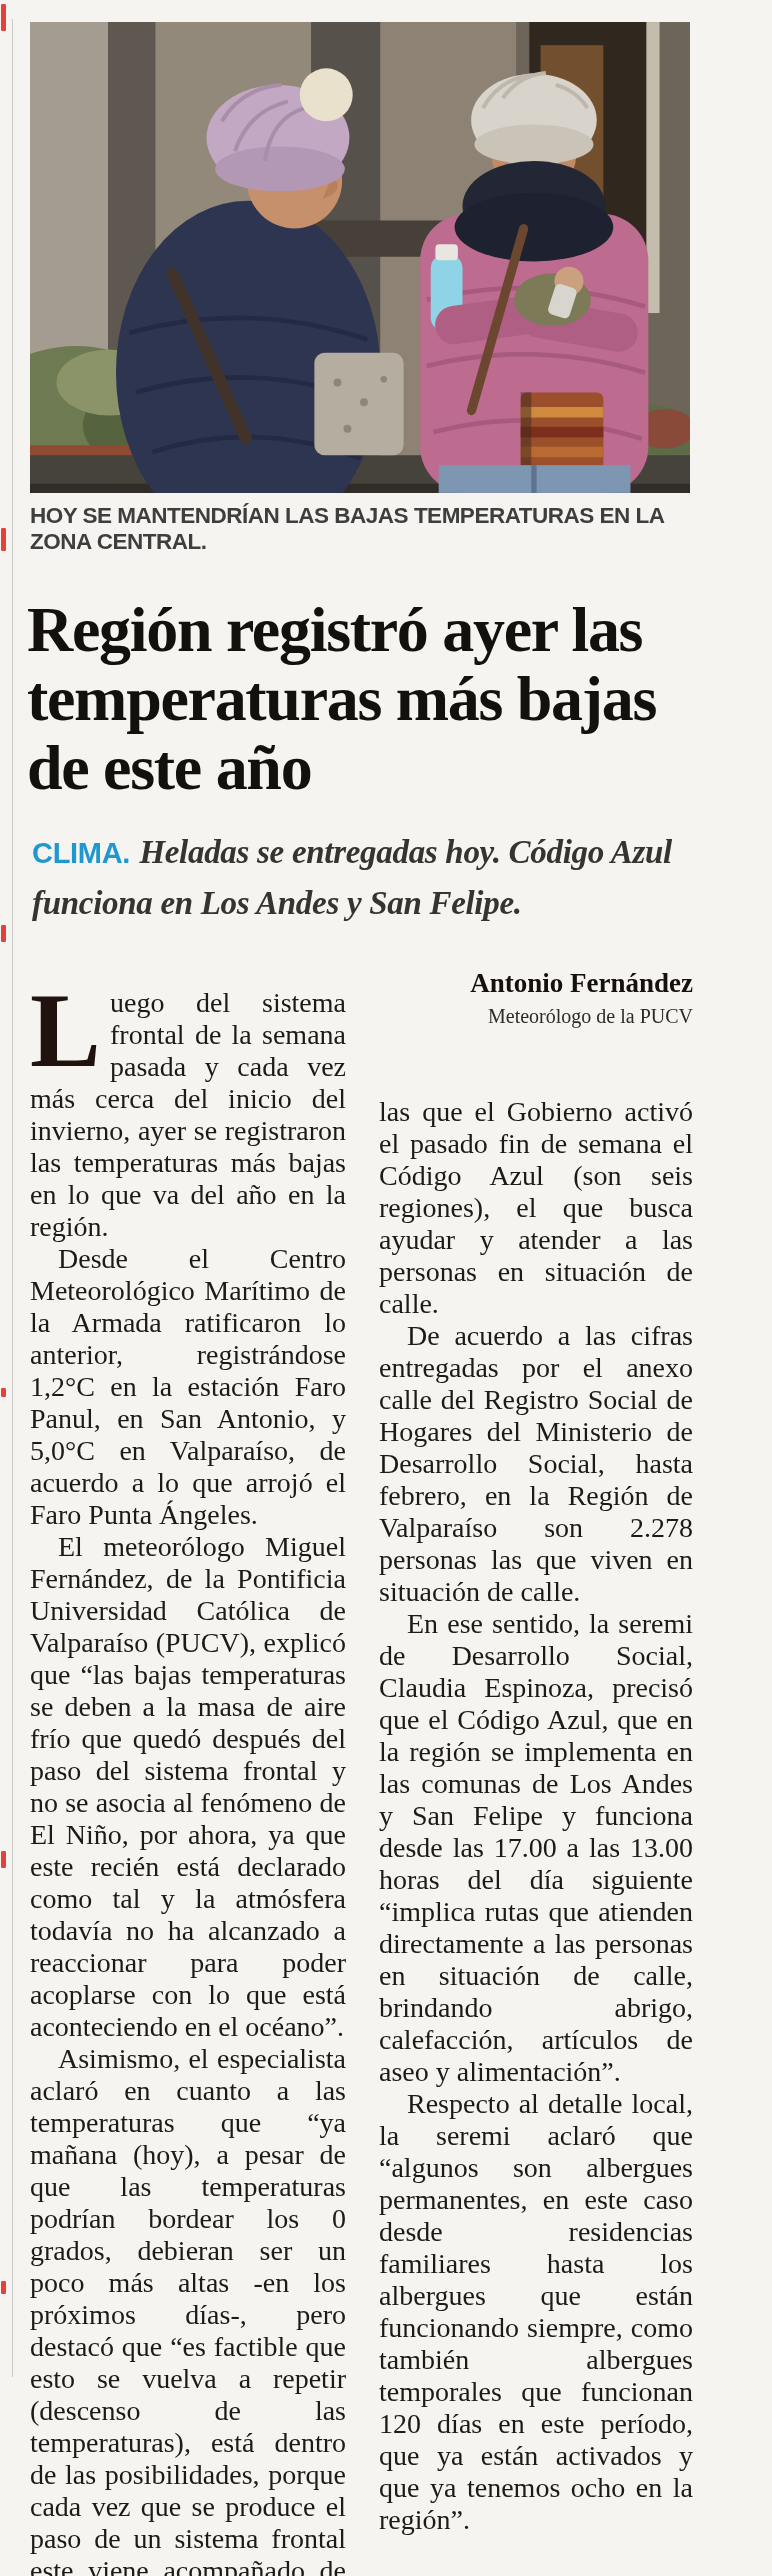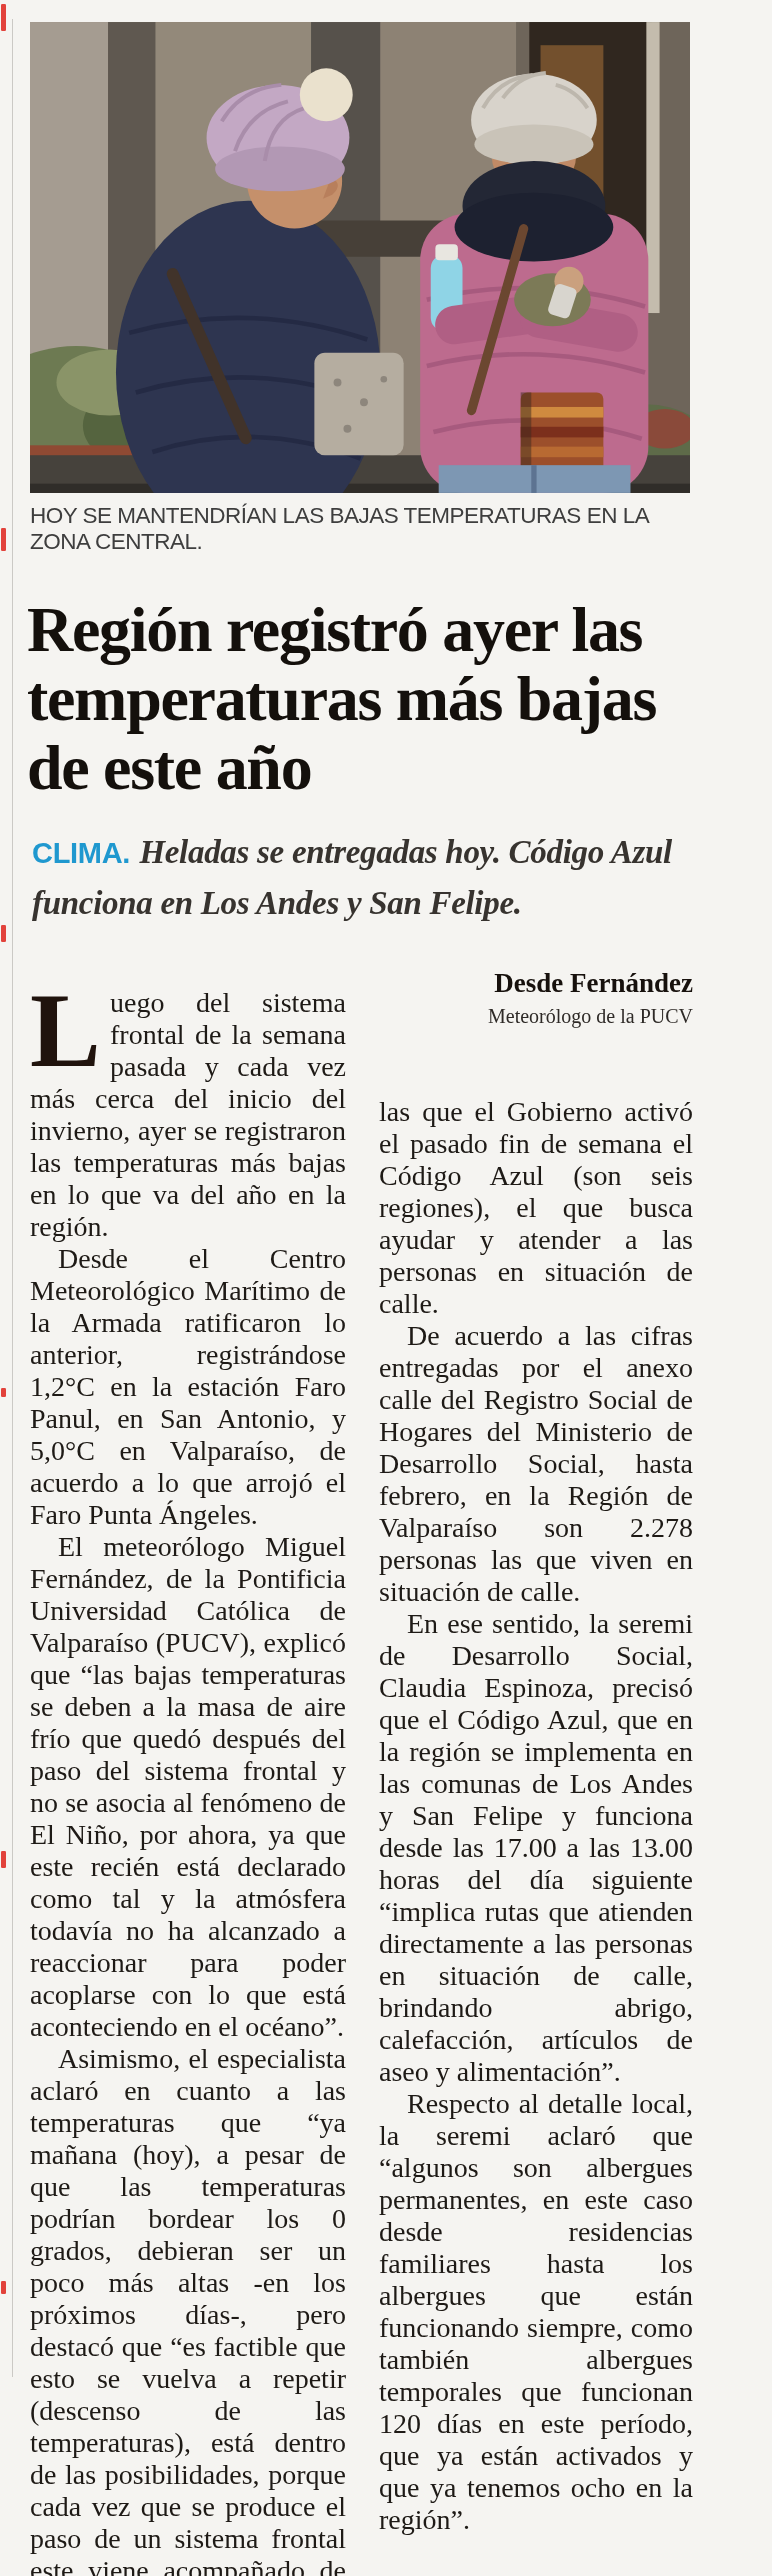--- a/index.html
+++ b/index.html
@@ -13,21 +13,21 @@
   .red-dash{position:absolute;left:1.3px;width:4.6px;background:#e2423b;border-radius:1.3px;}
   .rd1{top:4px;height:26.5px}.rd2{top:528px;height:22.5px}.rd3{top:925px;height:17px}
   .rd4{top:1388px;height:9.3px}.rd5{top:1851px;height:17px}.rd6{top:2281px;height:13.2px}
 
   
   .photo{position:absolute;left:30px;top:22px;width:660px;height:471px;background:#8f867c;}
   .photo svg{display:block;width:100%;height:100%;}
 
   .caption{
     position:absolute;left:30px;top:503px;width:665px;
-    font-family:"Liberation Sans", sans-serif;font-weight:400;
+    font-family:"Liberation Sans", sans-serif;font-weight:700;
     font-size:22.5px;letter-spacing:-0.5px;color:#3e3e3e;
   }
 
   .headline{
     position:absolute;left:27px;top:552px;width:705px;
     font-weight:700;font-size:64px;line-height:69px;letter-spacing:-1.3px;
     color:#14100c;
   }
 
   .kicker-row{
@@ -170,21 +170,21 @@
 
     <div class="col-left">
       <p class="body-p"><span class="drop-cap">L</span><span>uego del sistema frontal de la semana pasada y cada vez más cerca del inicio del invierno, ayer se registraron las temperaturas más bajas en lo que va del año en la región.</span></p>
       <p class="body-p">Desde el Centro Meteorológico Marítimo de la Armada ratificaron lo anterior, registrándose 1,2°C en la estación Faro Panul, en San Antonio, y 5,0°C en Valparaíso, de acuerdo a lo que arrojó el Faro Punta Ángeles.</p>
       <p class="body-p">El meteorólogo Miguel Fernández, de la Pontificia Universidad Católica de Valparaíso (PUCV), explicó que “las bajas temperaturas se deben a la masa de aire frío que quedó después del paso del sistema frontal y no se asocia al fenómeno de El Niño, por ahora, ya que este recién está declarado como tal y la atmósfera todavía no ha alcanzado a reaccionar para poder acoplarse con lo que está aconteciendo en el océano”.</p>
       <p class="body-p">Asimismo, el especialista aclaró en cuanto a las temperaturas que “ya mañana (hoy), a pesar de que las temperaturas podrían bordear los 0 grados, debieran ser un poco más altas -en los próximos días-, pero destacó que “es factible que esto se vuelva a repetir (descenso de las temperaturas), está dentro de las posibilidades, porque cada vez que se produce el paso de un sistema frontal este viene acompañado de bajas temperaturas”.</p>
 
     </div>
 
     <div class="col-right">
-      <p class="quote-author">Desde Fernández</p>
+      <p class="quote-author">Antonio Fernández</p>
       <p class="quote-role">Meteorólogo de la PUCV</p>
       <div class="body-text">
         <p class="body-p">las que el Gobierno activó el pasado fin de semana el Código Azul (son seis regiones), el que busca ayudar y atender a las personas en situación de calle.</p>
         <p class="body-p">De acuerdo a las cifras entregadas por el anexo calle del Registro Social de Hogares del Ministerio de Desarrollo Social, hasta febrero, en la Región de Valparaíso son 2.278 personas las que viven en situación de calle.</p>
         <p class="body-p">En ese sentido, la seremi de Desarrollo Social, Claudia Espinoza, precisó que el Código Azul, que en la región se implementa en las comunas de Los Andes y San Felipe y funciona desde las 17.00 a las 13.00 horas del día siguiente “implica rutas que atienden directamente a las personas en situación de calle, brindando abrigo, calefacción, artículos de aseo y alimentación”.</p>
         <p class="body-p"><span>Respecto al detalle local, la seremi aclaró que “algunos son albergues permanentes, en este caso desde residencias familiares hasta los albergues que están funcionando siempre, como también albergues temporales que funcionan 120 días en este período, que ya están activados y que ya tenemos ocho en la región”.</span> </p>
       </div>
     </div>
 
   </div>

